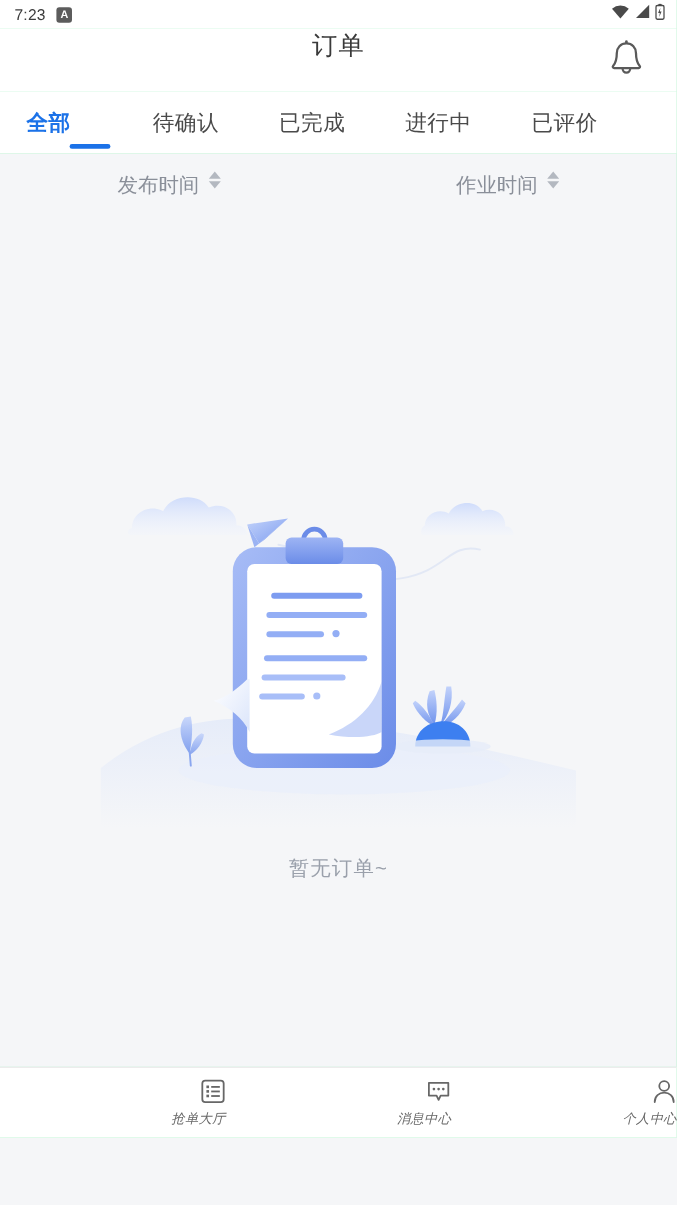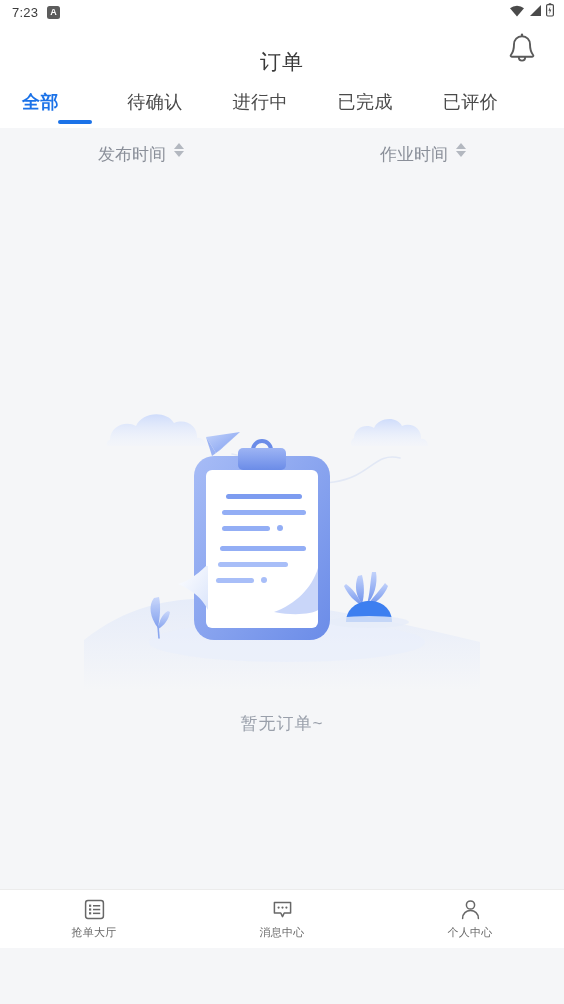--- a/index.html
+++ b/index.html
@@ -22,21 +22,21 @@
   .sb-time { font-size:13px; color:#3c3c3c; letter-spacing:.2px; }
   .sb-abadge {
     width:13px; height:13px; border-radius:2.5px; background:#5c5c5c;
     color:#fff; font-size:9px; font-weight:bold; line-height:13px; text-align:center;
   }
   .sb-right { display:flex; align-items:center; gap:4px; }
 
   
   .header {
     height:52px; flex:0 0 52px; background:#ffffff; position:relative;
-    display:flex; align-items:flex-end; justify-content:center;
+    display:flex; align-items:flex-start; justify-content:center;
   }
   .header-title { font-size:21px; color:#3a3a3a; letter-spacing:1px; }
   .bell-btn { position:absolute; right:20px; top:50%; transform:translateY(-50%);
               width:44px; height:44px; display:flex; align-items:center; justify-content:center; }
 
   
   .tabs {
     height:52px; flex:0 0 52px; background:#ffffff;
     display:flex; align-items:center; padding:0 16px 0 22px; gap:0;
   }
@@ -73,21 +73,21 @@
   .empty-text { margin-top:22px; font-size:17px; color:#9aa0ab; letter-spacing:1px; }
 
   
   .bottomnav {
     height:59px; flex:0 0 59px; background:#ffffff;
     border-top:1px solid #ececec;
     display:flex; align-items:center;
   }
   .nav-item {
     flex:1; height:100%;
-    display:flex; flex-direction:column; align-items:center; justify-content:center; gap:4px;
+    display:flex; flex-direction:column; align-items:flex-end; justify-content:center; gap:4px;font-style:italic;
   }
   .nav-icon { width:22px; height:22px; display:flex; align-items:center; justify-content:center; }
   .nav-label { font-size:11px; color:#676767; letter-spacing:.3px; }
   .nav-item.active .nav-label { color:#1b72e8; }
 </style>
 </head>
 <body>
 
 <div class="phone">
 
@@ -133,25 +133,25 @@
   <div class="tabs">
     <div class="tab active">
       <span class="tab-label">全部</span>
       <span class="tab-underline"></span>
     </div>
     <div class="tab">
       <span class="tab-label">待确认</span>
 
     </div>
     <div class="tab">
+      <span class="tab-label">已完成</span>
+
+    </div>
+    <div class="tab">
       <span class="tab-label">进行中</span>
-
-    </div>
-    <div class="tab">
-      <span class="tab-label">已完成</span>
 
     </div>
     <div class="tab">
       <span class="tab-label">已评价</span>
 
     </div>
   </div>
 
   <div class="filterbar">
     <div class="filter">

